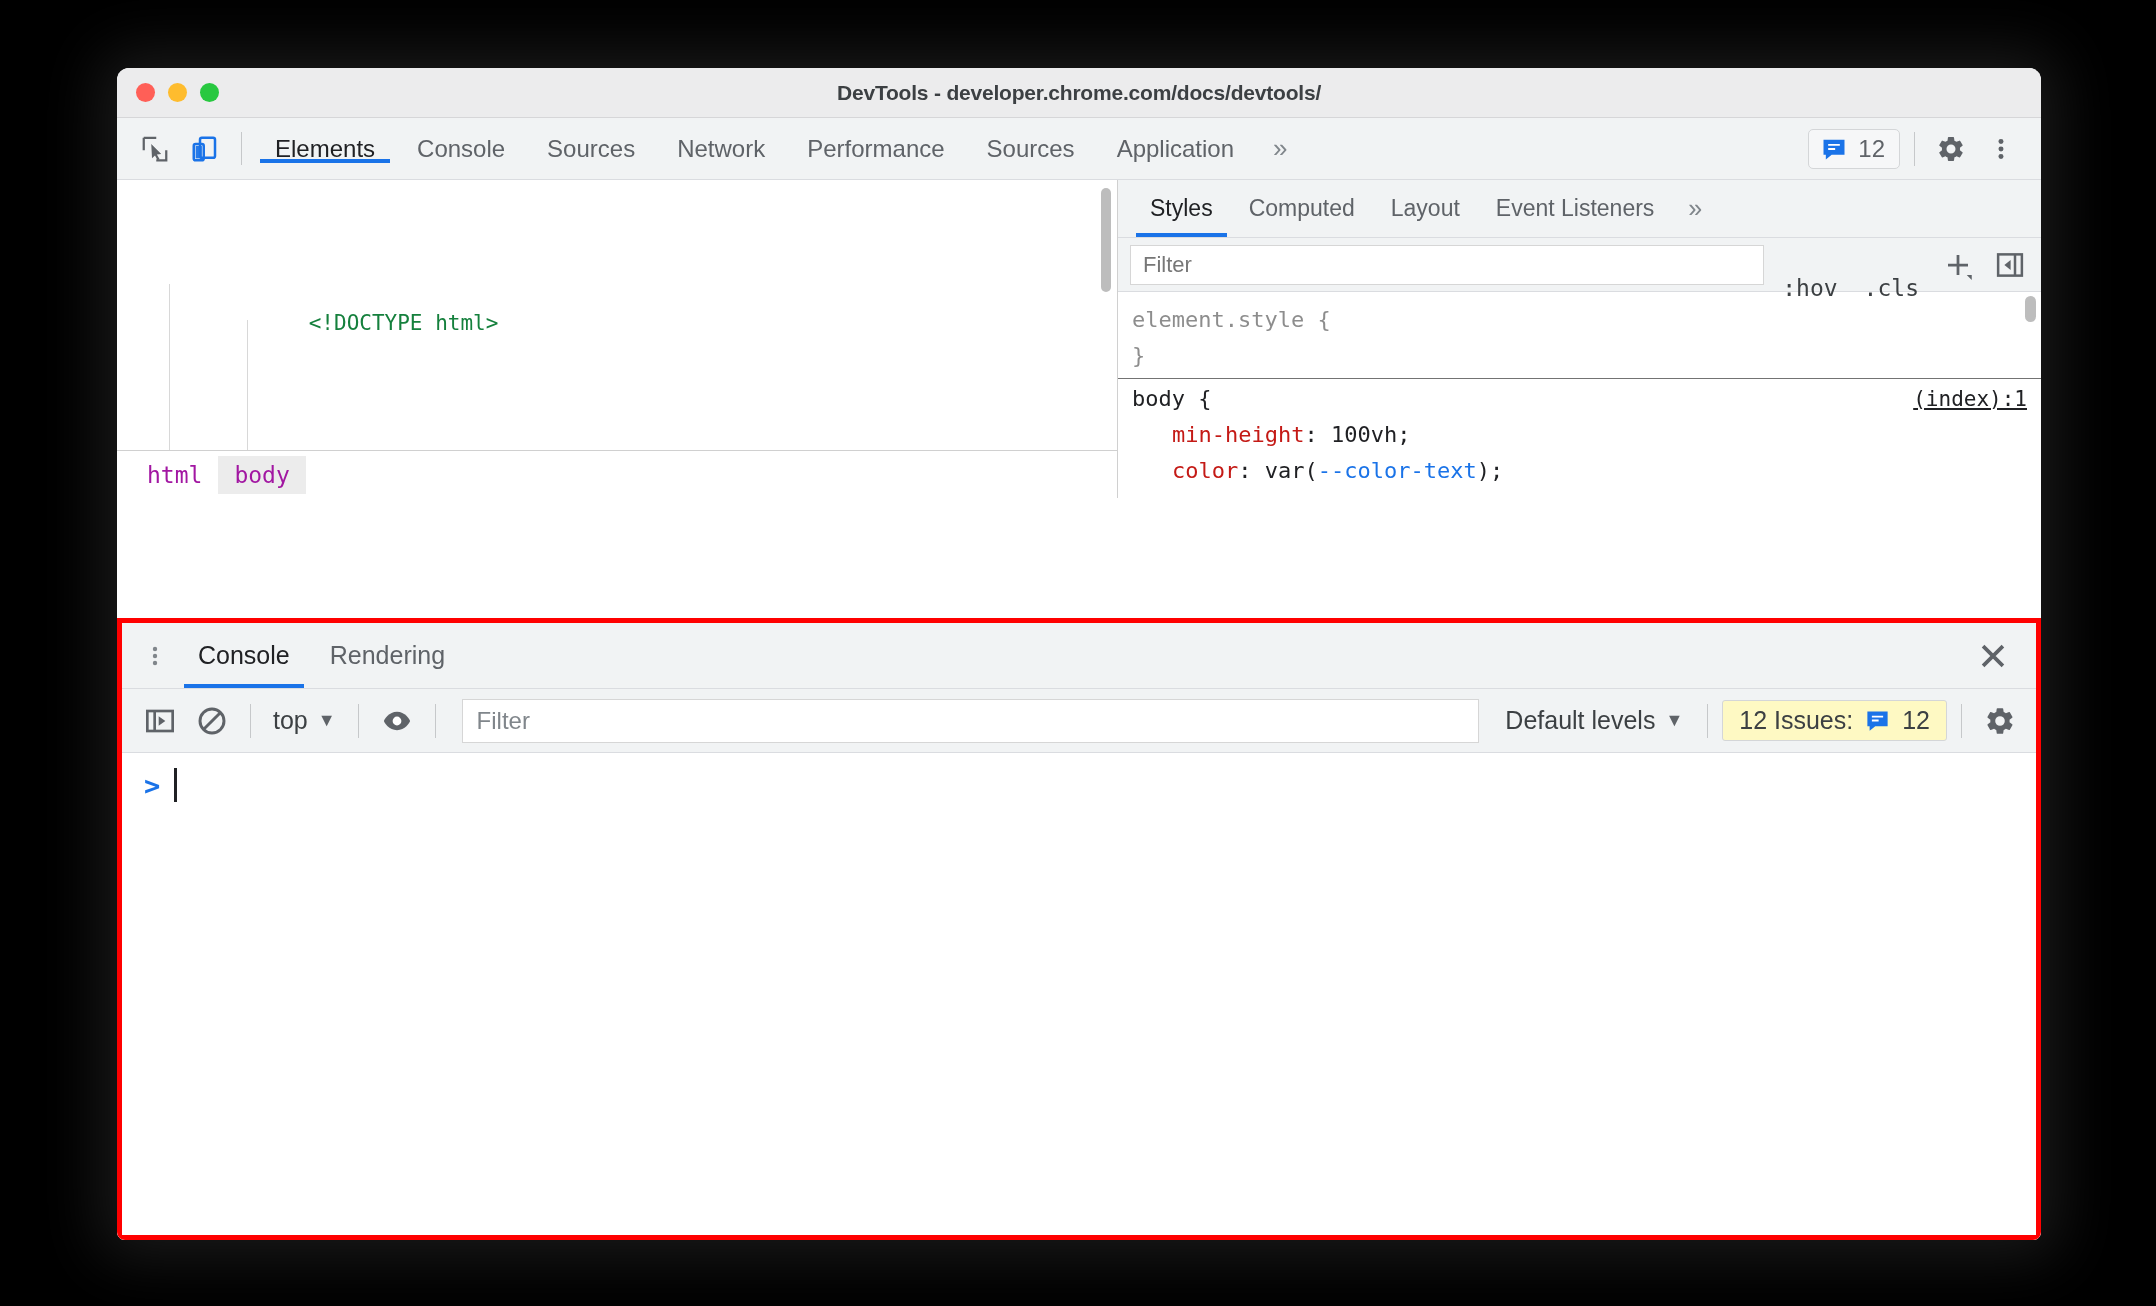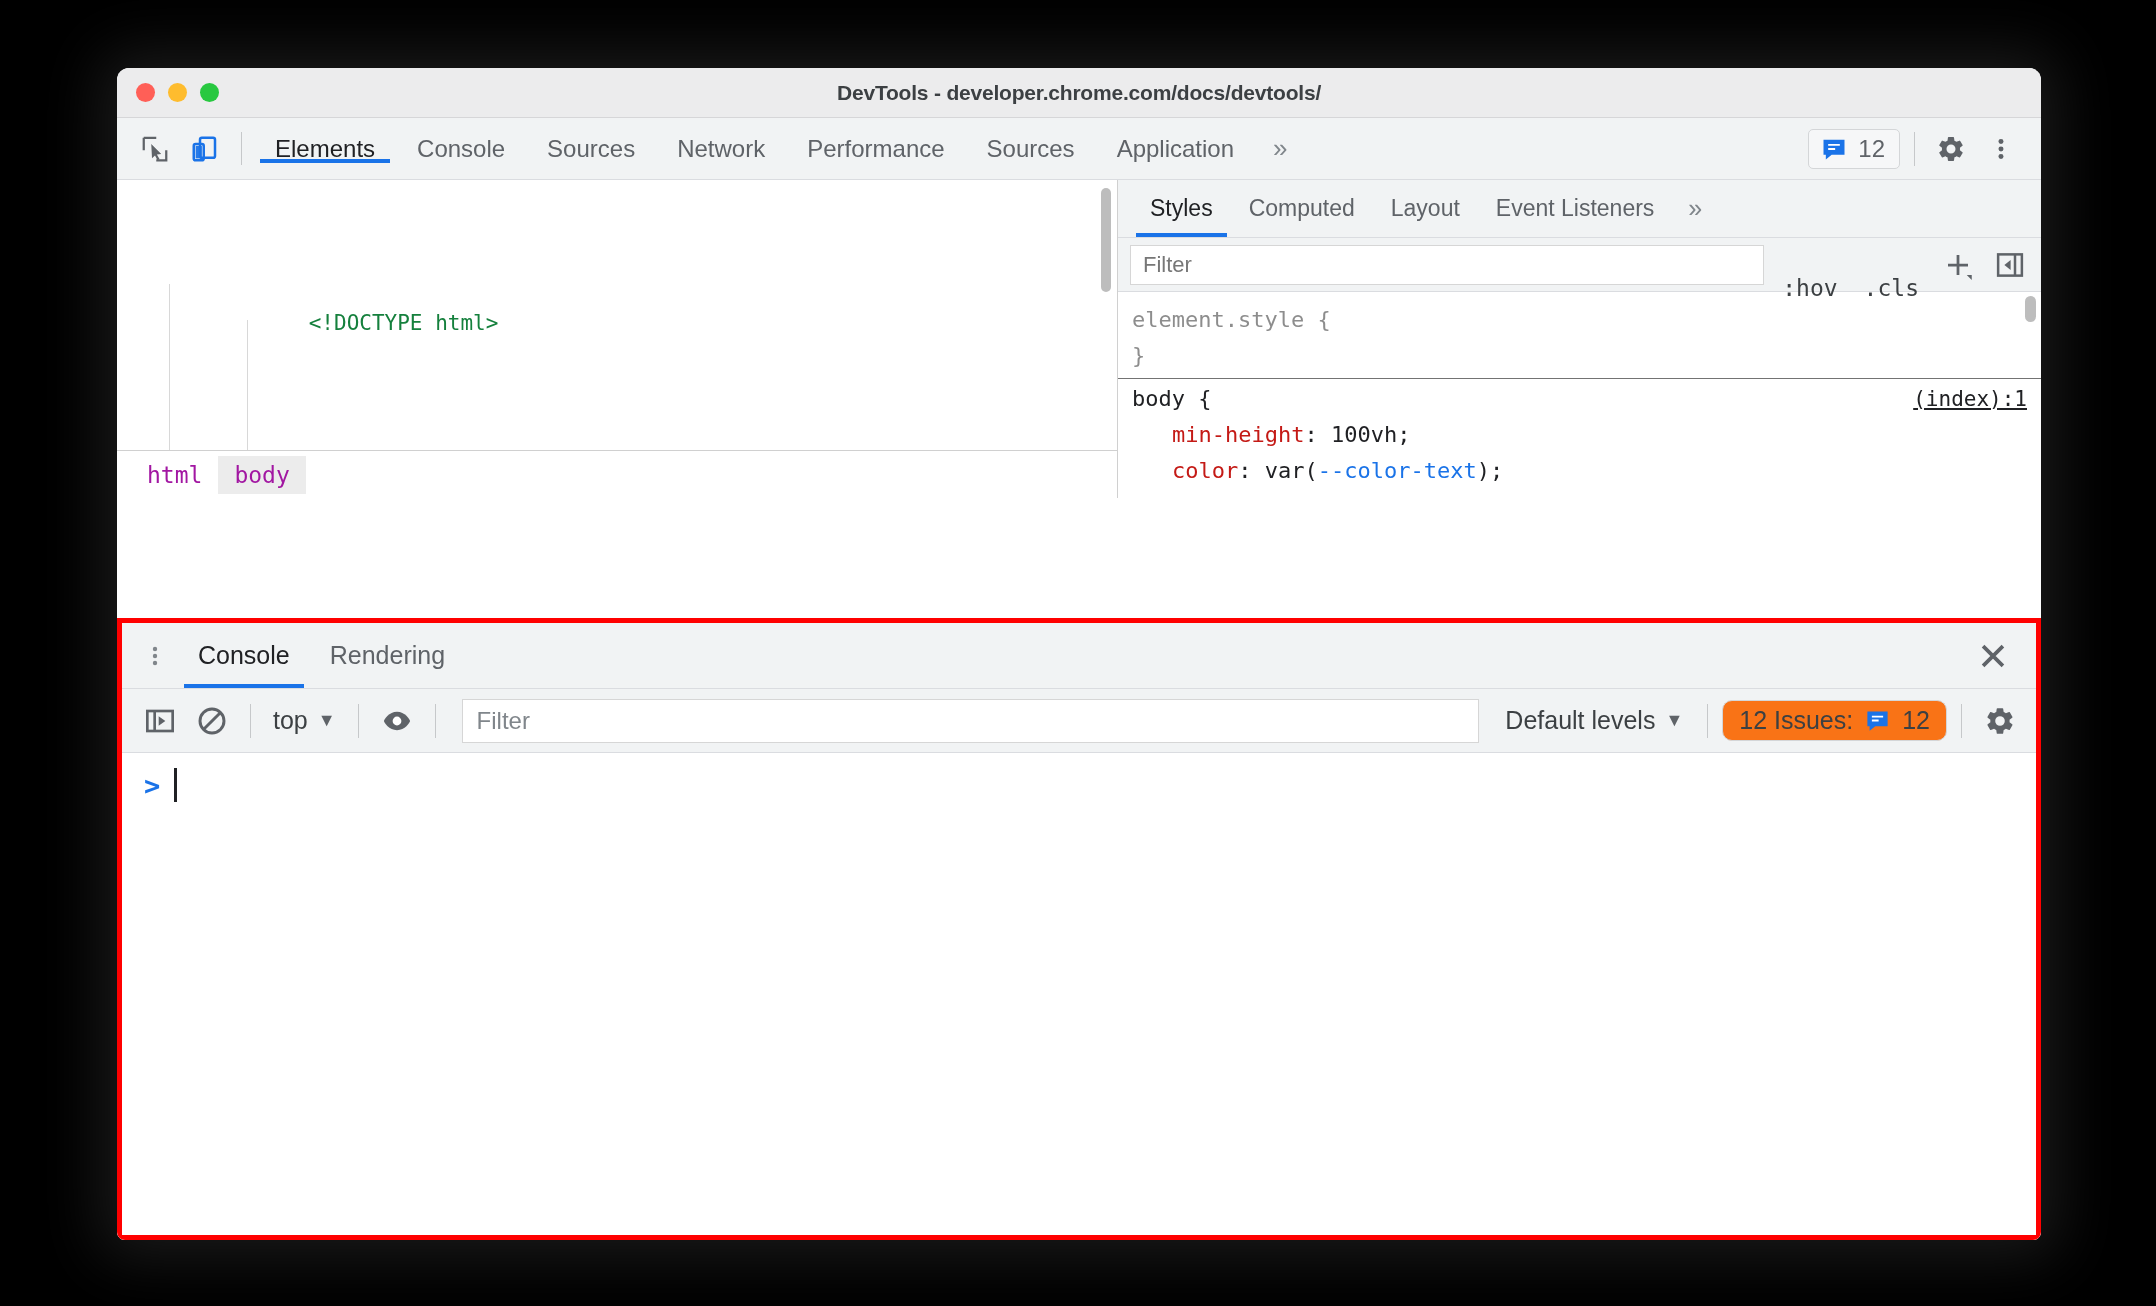--- a/index.html
+++ b/index.html
@@ -417,25 +417,25 @@
     font-size: 25px;
     color: #3c4043;
     padding: 0 10px;
     white-space: nowrap;
   }
   .issues-btn {
     display: flex;
     align-items: center;
     gap: 11px;
     border: 1px solid #d4d6d8;
-    border-radius: 10px;
+    border-radius: 3px;
     padding: 5px 16px;
     font-size: 25px;
     color: #3c4043;
-    background: #f97316;
+    background: #fef9c3;
     white-space: nowrap;
   }
 
   .console-body {
     flex: 1;
     background: #ffffff;
     position: relative;
   }
   .prompt-row {
     display: flex;

